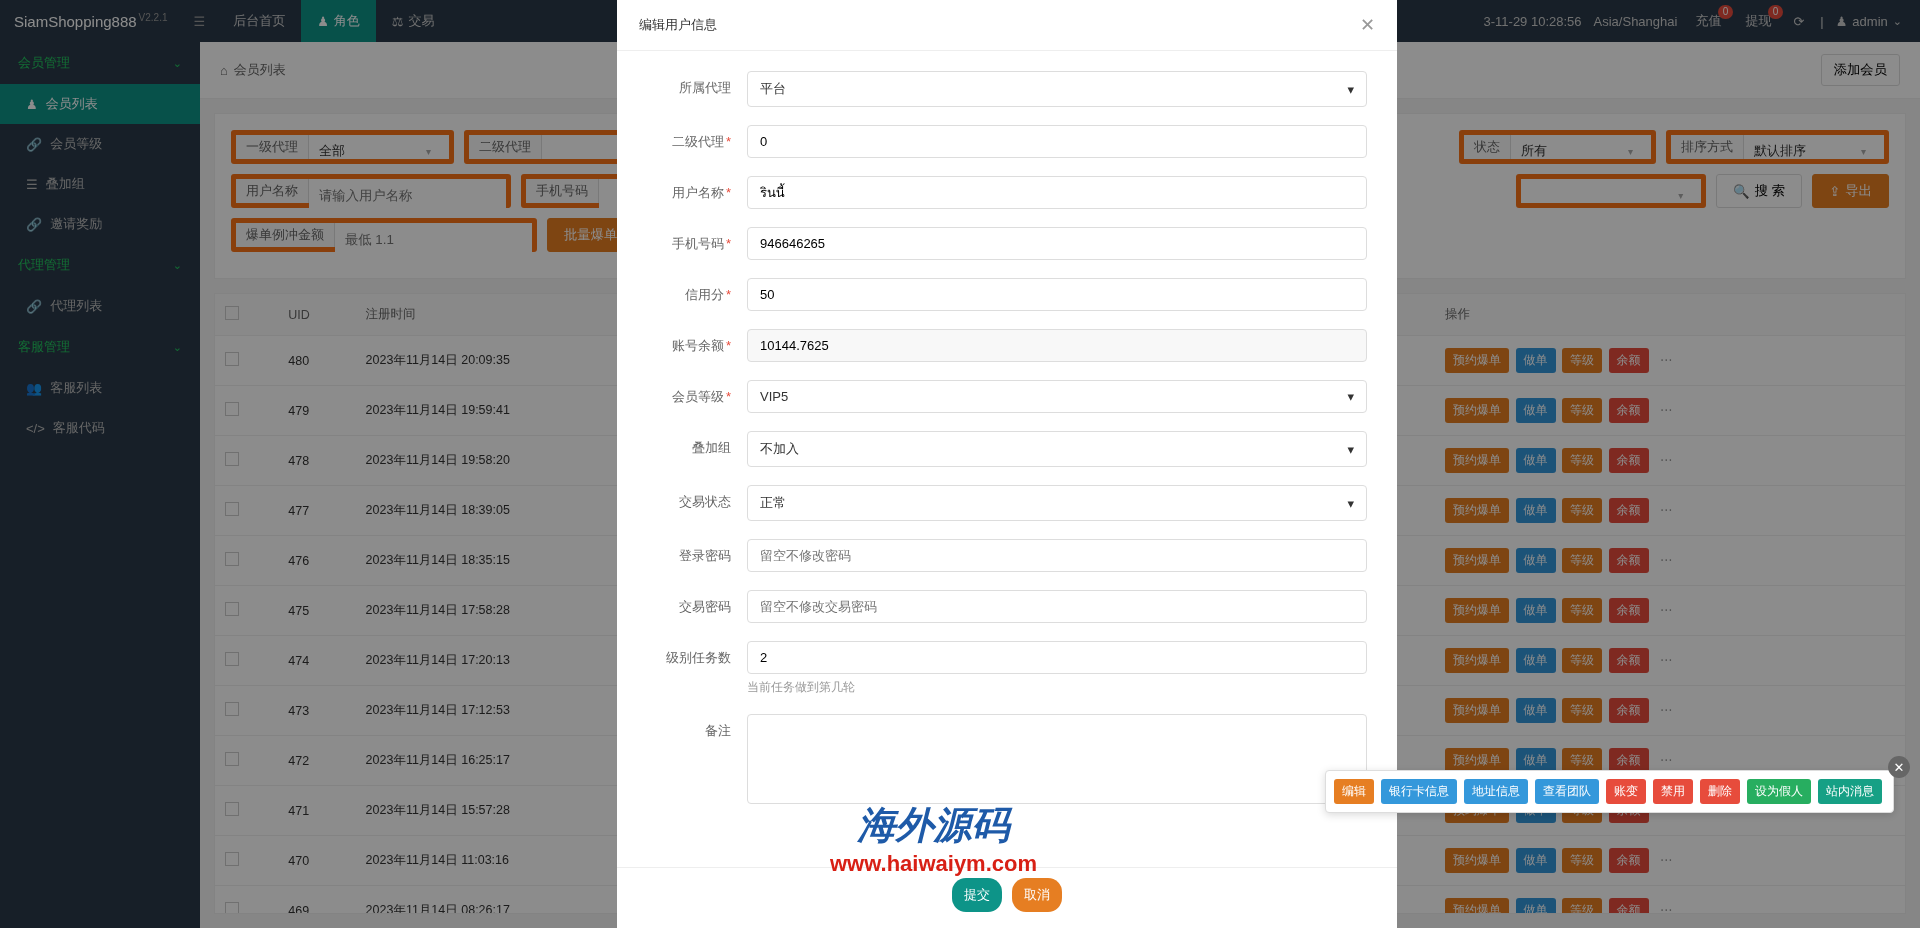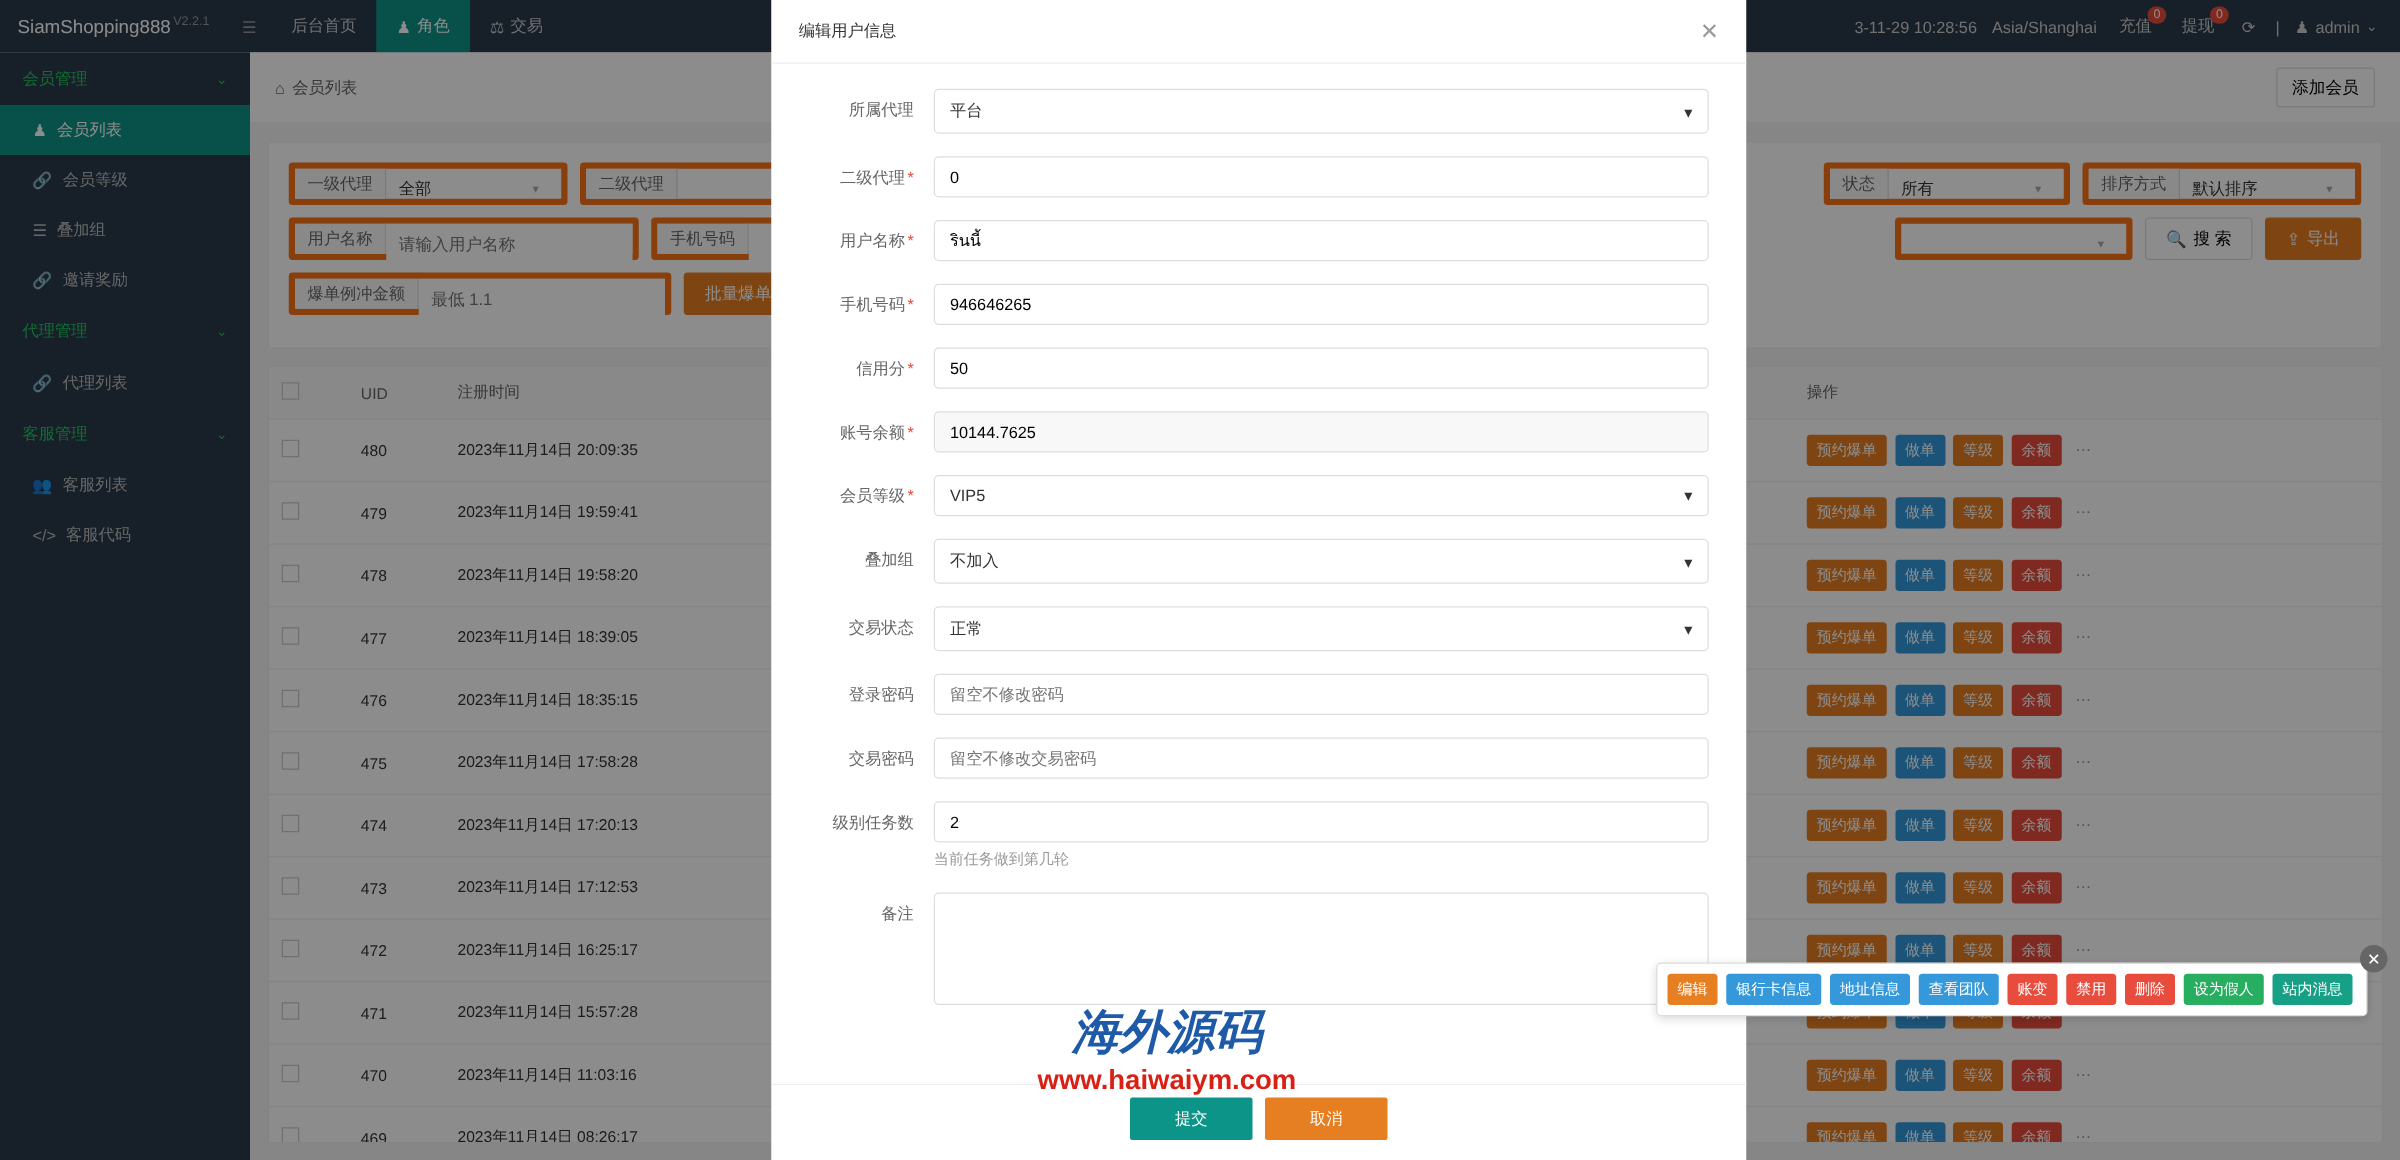--- a/index.html
+++ b/index.html
@@ -55,21 +55,21 @@
 .mrow{display:flex;margin-bottom:18px;align-items:flex-start;}
 .mlabel{width:100px;text-align:right;padding-right:16px;color:#666;padding-top:8px;font-size:13px;}
 .req{color:#e74c3c;margin-left:2px;}
 .minput{flex:1;}
 .minput input,.minput .msel,.minput textarea{width:100%;border:1px solid #ddd;border-radius:4px;padding:8px 12px;font-size:13px;outline:none;font-family:inherit;}
 .minput input[readonly]{background:#f8f8f8;}
 .minput .msel{display:flex;justify-content:space-between;align-items:center;cursor:pointer;background:#fff;}
 .minput textarea{height:90px;resize:vertical;}
 .hint{color:#999;font-size:12px;margin-top:5px;}
 .mfoot{padding:10px 0 16px;display:flex;justify-content:center;gap:10px;border-top:1px solid #eee;}
-.mbtn{padding:8px 36px;border-radius:2px;cursor:pointer;border:0;font-size:13px;}
+.mbtn{padding:8px 12px;border-radius:14px;cursor:pointer;border:0;font-size:13px;}
 .mbtn.primary{background:#0d9488;color:#fff;}
 .mbtn.danger{background:#e67e22;color:#fff;}
 .popover{position:fixed;right:26px;top:770px;background:#fff;border:1px solid #ddd;box-shadow:0 2px 8px rgba(0,0,0,.15);padding:8px;z-index:140;display:flex;gap:4px;border-radius:4px;}
 .popover-close{position:fixed;right:10px;top:756px;width:22px;height:22px;border-radius:50%;background:#666;color:#fff;display:flex;align-items:center;justify-content:center;cursor:pointer;z-index:141;font-size:13px;}
 .watermark{position:fixed;left:830px;top:800px;z-index:200;text-align:center;pointer-events:none;}
 .wm1{font-size:38px;color:#1e5aa8;font-weight:bold;font-style:italic;}
 .wm2{font-size:22px;color:#d82015;font-weight:bold;text-align:right;}
 </style>
 </head>
 <body>

